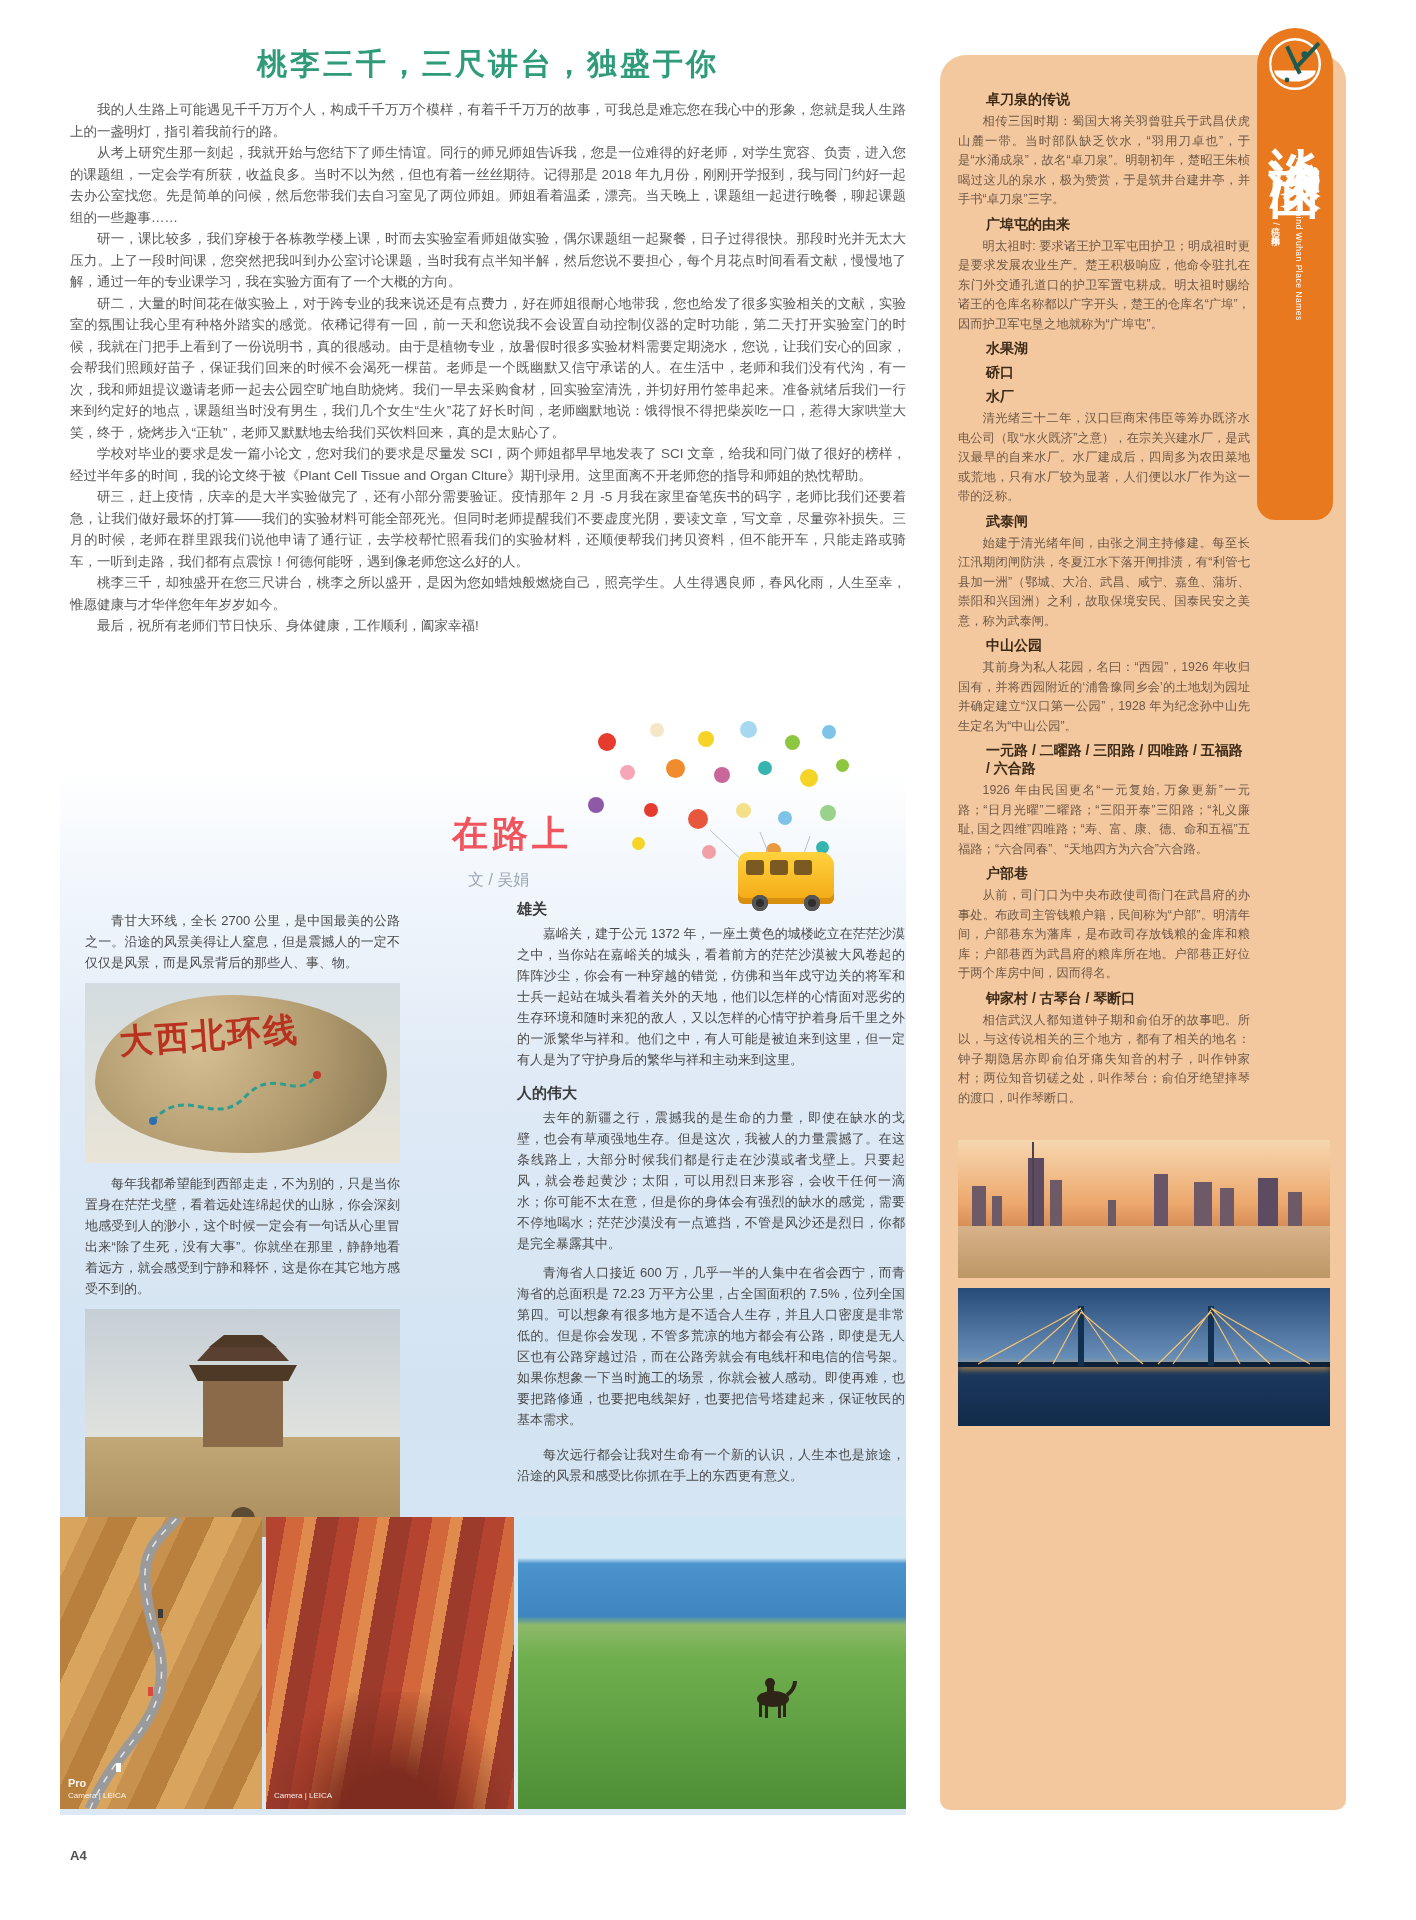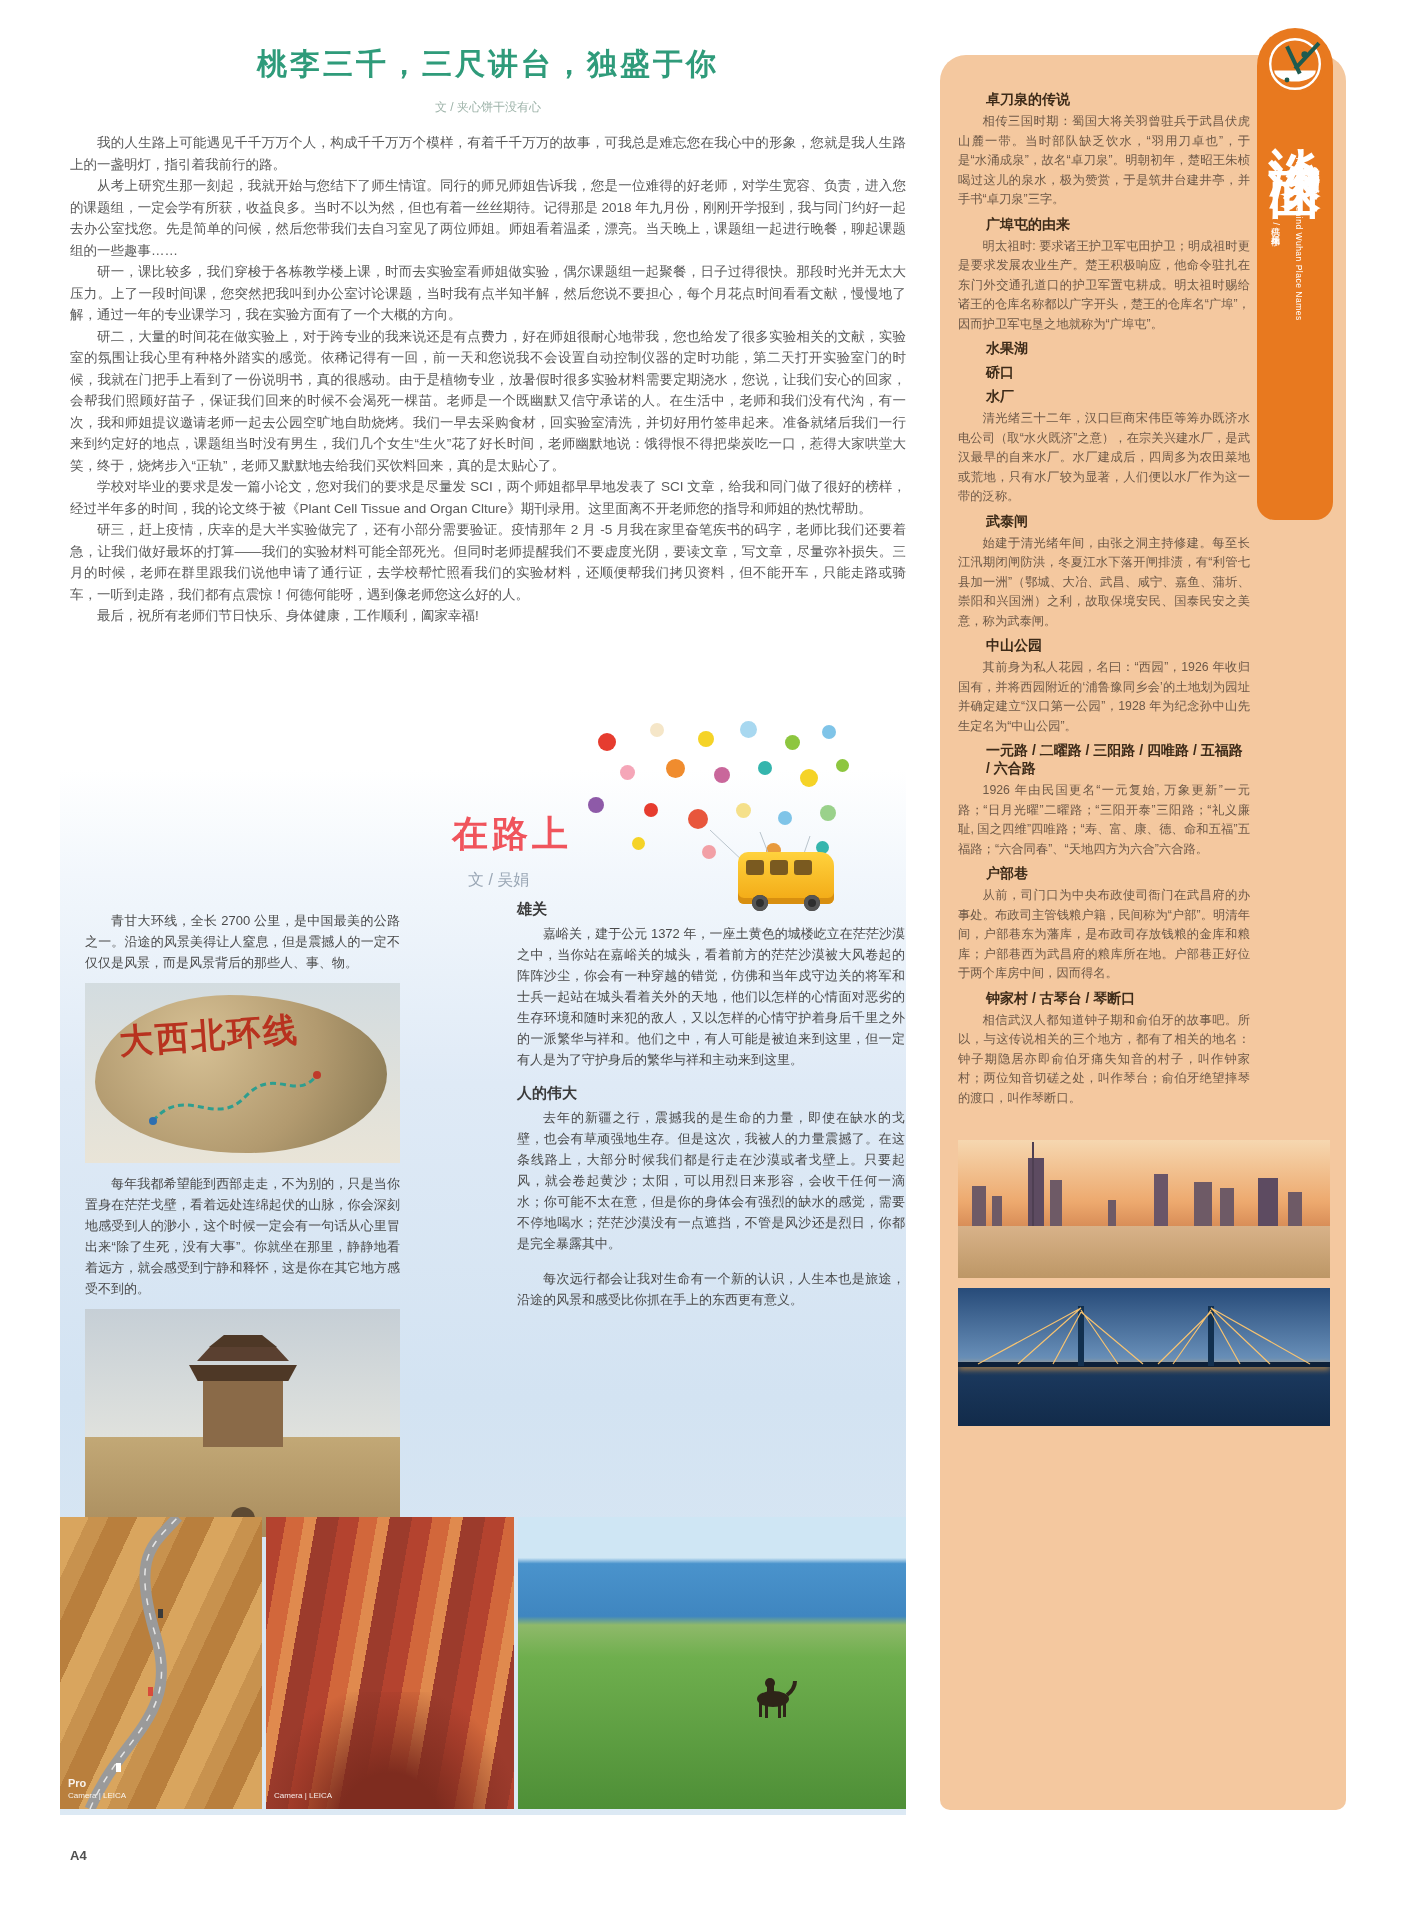--- a/index.html
+++ b/index.html
@@ -74,28 +74,28 @@
 
   .footer-page{position:absolute;left:70px;top:1848px;font-size:13px;color:#4f4f4f;font-weight:bold;}
 </style>
 </head>
 <body>
 
 <div class="page">
 
   <div class="main-article">
     <h1 class="main-title">桃李三千，三尺讲台，独盛于你</h1>
-    <div class="main-byline">文 / 夹心饼干没有心</div>
     <div class="main-body">
       <p>我的人生路上可能遇见千千万万个人，构成千千万万个模样，有着千千万万的故事，可我总是难忘您在我心中的形象，您就是我人生路上的一盏明灯，指引着我前行的路。</p>
       <p>从考上研究生那一刻起，我就开始与您结下了师生情谊。同行的师兄师姐告诉我，您是一位难得的好老师，对学生宽容、负责，进入您的课题组，一定会学有所获，收益良多。当时不以为然，但也有着一丝丝期待。记得那是 2018 年九月份，刚刚开学报到，我与同门约好一起去办公室找您。先是简单的问候，然后您带我们去自习室见了两位师姐。师姐看着温柔，漂亮。当天晚上，课题组一起进行晚餐，聊起课题组的一些趣事……</p>
       <p>研一，课比较多，我们穿梭于各栋教学楼上课，时而去实验室看师姐做实验，偶尔课题组一起聚餐，日子过得很快。那段时光并无太大压力。上了一段时间课，您突然把我叫到办公室讨论课题，当时我有点半知半解，然后您说不要担心，每个月花点时间看看文献，慢慢地了解，通过一年的专业课学习，我在实验方面有了一个大概的方向。</p>
       <p>研二，大量的时间花在做实验上，对于跨专业的我来说还是有点费力，好在师姐很耐心地带我，您也给发了很多实验相关的文献，实验室的氛围让我心里有种格外踏实的感觉。依稀记得有一回，前一天和您说我不会设置自动控制仪器的定时功能，第二天打开实验室门的时候，我就在门把手上看到了一份说明书，真的很感动。由于是植物专业，放暑假时很多实验材料需要定期浇水，您说，让我们安心的回家，会帮我们照顾好苗子，保证我们回来的时候不会渴死一棵苗。老师是一个既幽默又信守承诺的人。在生活中，老师和我们没有代沟，有一次，我和师姐提议邀请老师一起去公园空旷地自助烧烤。我们一早去采购食材，回实验室清洗，并切好用竹签串起来。准备就绪后我们一行来到约定好的地点，课题组当时没有男生，我们几个女生“生火”花了好长时间，老师幽默地说：饿得恨不得把柴炭吃一口，惹得大家哄堂大笑，终于，烧烤步入“正轨”，老师又默默地去给我们买饮料回来，真的是太贴心了。</p>
       <p>学校对毕业的要求是发一篇小论文，您对我们的要求是尽量发 SCI，两个师姐都早早地发表了 SCI 文章，给我和同门做了很好的榜样，经过半年多的时间，我的论文终于被《Plant Cell Tissue and Organ Clture》期刊录用。这里面离不开老师您的指导和师姐的热忱帮助。</p>
       <p>研三，赶上疫情，庆幸的是大半实验做完了，还有小部分需要验证。疫情那年 2 月 -5 月我在家里奋笔疾书的码字，老师比我们还要着急，让我们做好最坏的打算——我们的实验材料可能全部死光。但同时老师提醒我们不要虚度光阴，要读文章，写文章，尽量弥补损失。三月的时候，老师在群里跟我们说他申请了通行证，去学校帮忙照看我们的实验材料，还顺便帮我们拷贝资料，但不能开车，只能走路或骑车，一听到走路，我们都有点震惊！何德何能呀，遇到像老师您这么好的人。</p>
+      <p>桃李三千，却独盛开在您三尺讲台，桃李之所以盛开，是因为您如蜡烛般燃烧自己，照亮学生。人生得遇良师，春风化雨，人生至幸，惟愿健康与才华伴您年年岁岁如今。</p>
       <p>最后，祝所有老师们节日快乐、身体健康，工作顺利，阖家幸福!</p>
     </div>
   </div>
 
   <div class="road">
 
     <div class="balloons">
       <span class="balloon" style="left:18px;top:8px;width:18px;height:18px;background:#e63c2f;"></span>
       <span class="balloon" style="left:70px;top:-2px;width:14px;height:14px;background:#f5e6c8;"></span>
       <span class="balloon" style="left:118px;top:6px;width:16px;height:16px;background:#f5d327;"></span>
@@ -153,20 +153,21 @@
         <div class="fort-roof3"></div>
         <div class="fort-gate"></div>
       </div>
     </div>
 
     <div class="road-rightcol">
       <h3 class="first-h3">雄关</h3>
       <p>嘉峪关，建于公元 1372 年，一座土黄色的城楼屹立在茫茫沙漠之中，当你站在嘉峪关的城头，看着前方的茫茫沙漠被大风卷起的阵阵沙尘，你会有一种穿越的错觉，仿佛和当年戍守边关的将军和士兵一起站在城头看着关外的天地，他们以怎样的心情面对恶劣的生存环境和随时来犯的敌人，又以怎样的心情守护着身后千里之外的一派繁华与祥和。他们之中，有人可能是被迫来到这里，但一定有人是为了守护身后的繁华与祥和主动来到这里。</p>
       <h3>人的伟大</h3>
       <p>去年的新疆之行，震撼我的是生命的力量，即使在缺水的戈壁，也会有草顽强地生存。但是这次，我被人的力量震撼了。在这条线路上，大部分时候我们都是行走在沙漠或者戈壁上。只要起风，就会卷起黄沙；太阳，可以用烈日来形容，会收干任何一滴水；你可能不太在意，但是你的身体会有强烈的缺水的感觉，需要不停地喝水；茫茫沙漠没有一点遮挡，不管是风沙还是烈日，你都是完全暴露其中。</p>
+      <p style="margin-top:8px;">青海省人口接近 600 万，几乎一半的人集中在省会西宁，而青海省的总面积是 72.23 万平方公里，占全国面积的 7.5%，位列全国第四。可以想象有很多地方是不适合人生存，并且人口密度是非常低的。但是你会发现，不管多荒凉的地方都会有公路，即使是无人区也有公路穿越过沿，而在公路旁就会有电线杆和电信的信号架。如果你想象一下当时施工的场景，你就会被人感动。即使再难，也要把路修通，也要把电线架好，也要把信号塔建起来，保证牧民的基本需求。</p>
       <p style="margin-top:14px;font-family:Liberation Serif, serif;">每次远行都会让我对生命有一个新的认识，人生本也是旅途，沿途的风景和感受比你抓在手上的东西更有意义。</p>
     </div>
 
     <div class="photo-row">
       <div class="photo desert-photo">
         <svg width="202" height="292" viewBox="0 0 202 292" style="position:absolute;left:0;top:0;">
           <path d="M30 292 C 60 220, 120 200, 96 120 S 90 30, 118 0" stroke="#9a9a9a" stroke-width="11" fill="none"></path>
           <path d="M30 292 C 60 220, 120 200, 96 120 S 90 30, 118 0" stroke="#e6e6e6" stroke-width="1.5" stroke-dasharray="7 8" fill="none"></path>
           <rect x="56" y="246" width="5" height="9" fill="#ffffff"></rect>
             <rect x="88" y="170" width="5" height="9" fill="#d84b3a"></rect>

